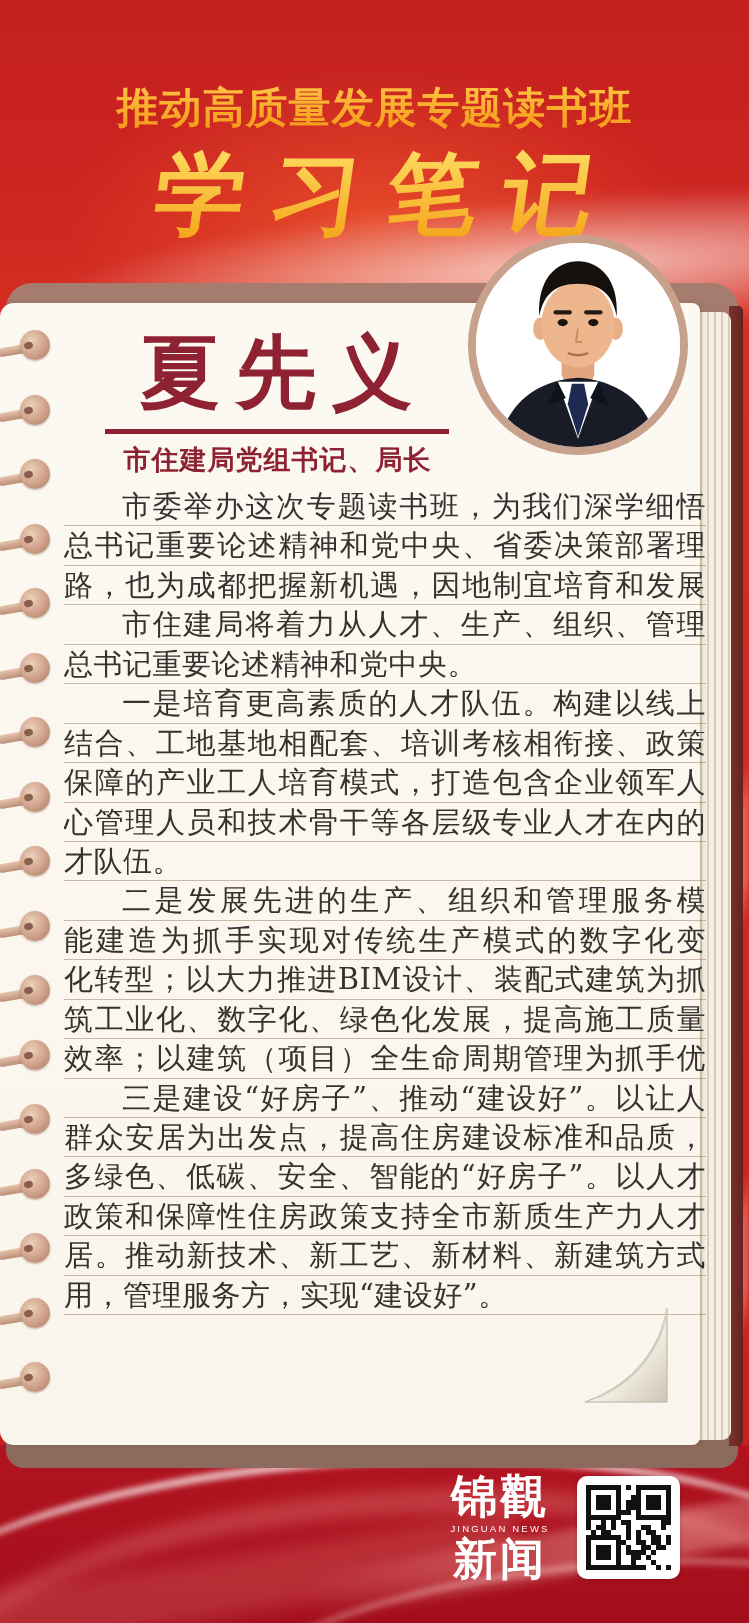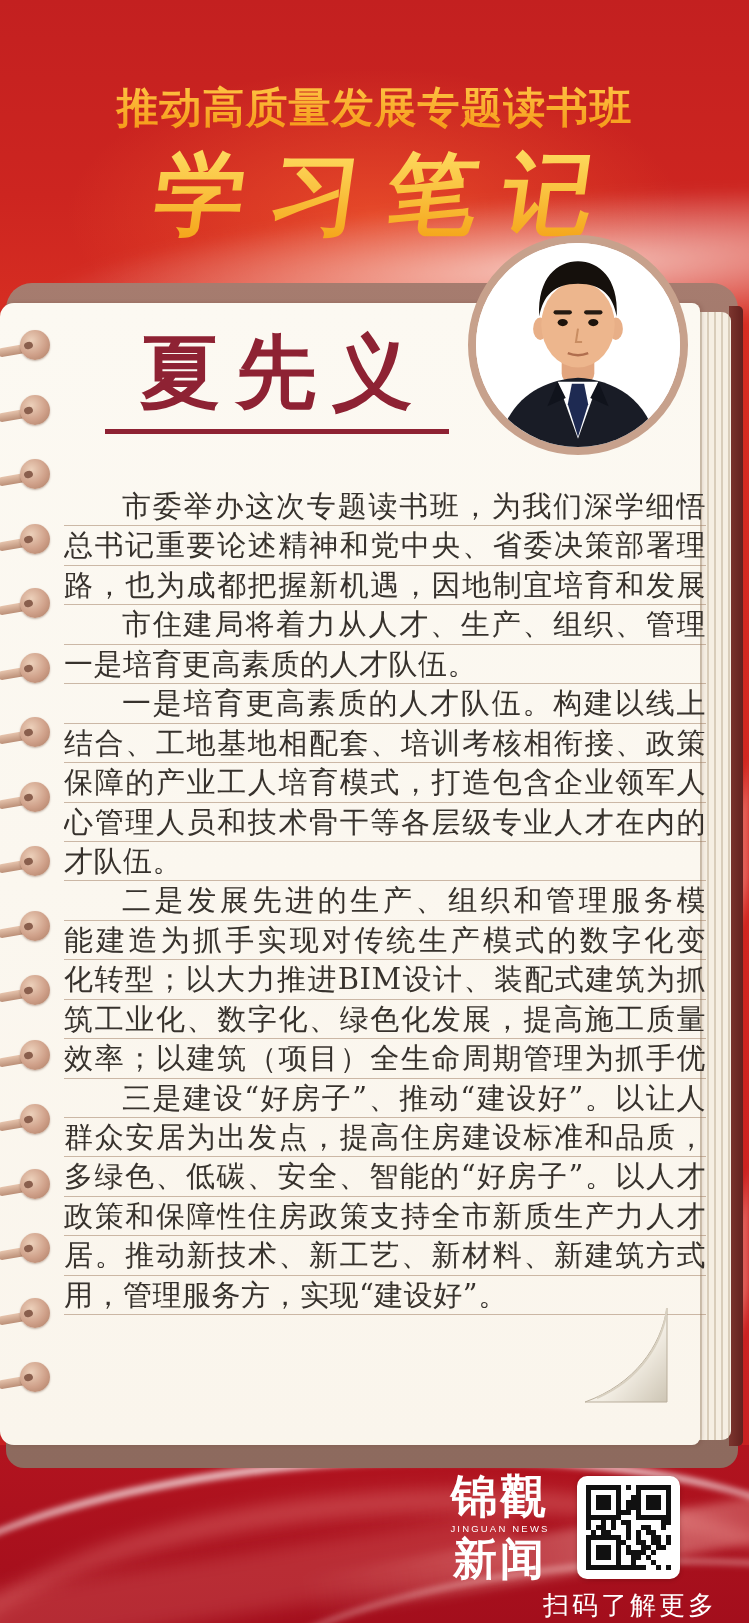--- a/index.html
+++ b/index.html
@@ -130,20 +130,21 @@
   <div class="h-line h2">推动高质量发展专题读书班</div>
   <div class="stamp">学习笔记</div>
 
   <div class="cover"></div>
   <div class="maroon-bar"></div>
   <div class="page-stack"></div>
   <div class="page"></div>
 
   <div class="name">夏先义</div>
   <div class="name-underline"></div>
+  <div class="profile-title">市住建局党组书记、局长</div>
 
   <div class="portrait">
     <svg viewBox="0 0 200 200">
       <rect x="0" y="0" width="200" height="200" fill="#ffffff"></rect>
 
       <rect x="84" y="104" width="32" height="34" rx="10" fill="#e2a57e"></rect>
 
       <path d="M22,200 C30,152 66,134 100,132 C134,134 170,152 178,200 Z" fill="#191c26"></path>
 
       <polygon points="80,136 100,192 120,136" fill="#ffffff"></polygon>
@@ -169,21 +170,21 @@
       <path d="M90,108 Q100,112 110,108" fill="none" stroke="#b06e4e" stroke-width="2.5"></path>
     </svg>
   </div>
 
   <div class="article">
     <div class="line full indent">市委举办这次专题读书班，为我们深学细悟习近平</div>
     <div class="line full">总书记重要论述精神和党中央、省委决策部署理清了思</div>
     <div class="line full">路，也为成都把握新机遇，因地制宜培育和发展新质生</div>
 
     <div class="line full indent">市住建局将着力从人才、生产、组织、管理服务方</div>
-    <div class="line end">一是培育更高素质的人才队伍。</div>
+    <div class="line end">总书记重要论述精神和党中央。</div>
 
     <div class="line full indent">一是培育更高素质的人才队伍。构建以线上线下相</div>
     <div class="line full">结合、工地基地相配套、培训考核相衔接、政策激励相</div>
     <div class="line full">保障的产业工人培育模式，打造包含企业领军人物、核</div>
     <div class="line full">心管理人员和技术骨干等各层级专业人才在内的住建人</div>
     <div class="line end">才队伍。</div>
 
     <div class="line full indent">二是发展先进的生产、组织和管理服务模式。以智</div>
     <div class="line full">能建造为抓手实现对传统生产模式的数字化变革、智能</div>
     <div class="line full">化转型；以大力推进BIM设计、装配式建筑为抓手促进建</div>
@@ -463,15 +464,14 @@
         <div style="position: absolute; left: 30px; top: 80px; width: 5px; height: 5px; background: rgb(17, 17, 17);"></div>
         <div style="position: absolute; left: 35px; top: 80px; width: 5px; height: 5px; background: rgb(17, 17, 17);"></div>
         <div style="position: absolute; left: 40px; top: 80px; width: 5px; height: 5px; background: rgb(17, 17, 17);"></div>
         <div style="position: absolute; left: 45px; top: 80px; width: 5px; height: 5px; background: rgb(17, 17, 17);"></div>
         <div style="position: absolute; left: 50px; top: 80px; width: 5px; height: 5px; background: rgb(17, 17, 17);"></div>
         <div style="position: absolute; left: 55px; top: 80px; width: 5px; height: 5px; background: rgb(17, 17, 17);"></div>
         <div style="position: absolute; left: 70px; top: 80px; width: 5px; height: 5px; background: rgb(17, 17, 17);"></div>
         <div style="position: absolute; left: 80px; top: 80px; width: 5px; height: 5px; background: rgb(17, 17, 17);"></div>
       </div>
   </div>
-  <div class="qr-caption">扫码了解更多</div>
 
 </div>
 
 </body></html>

